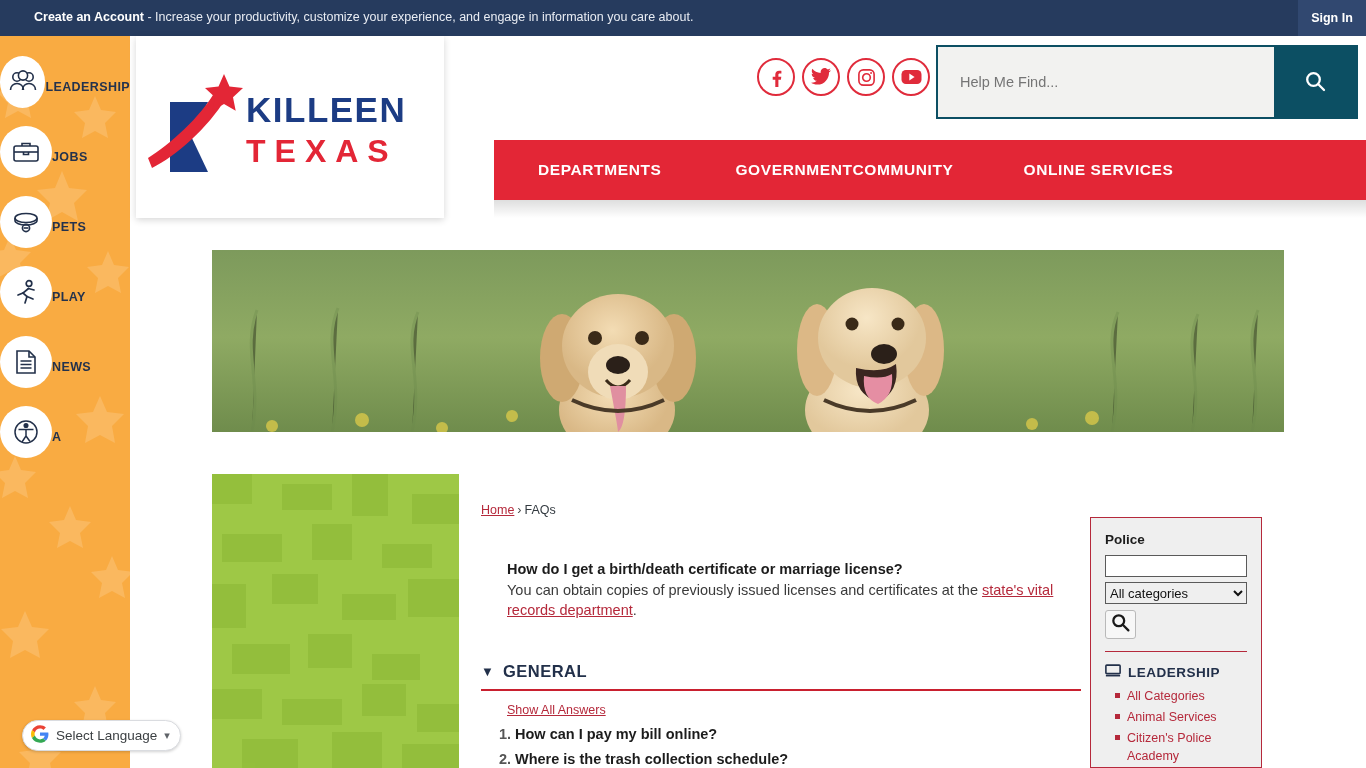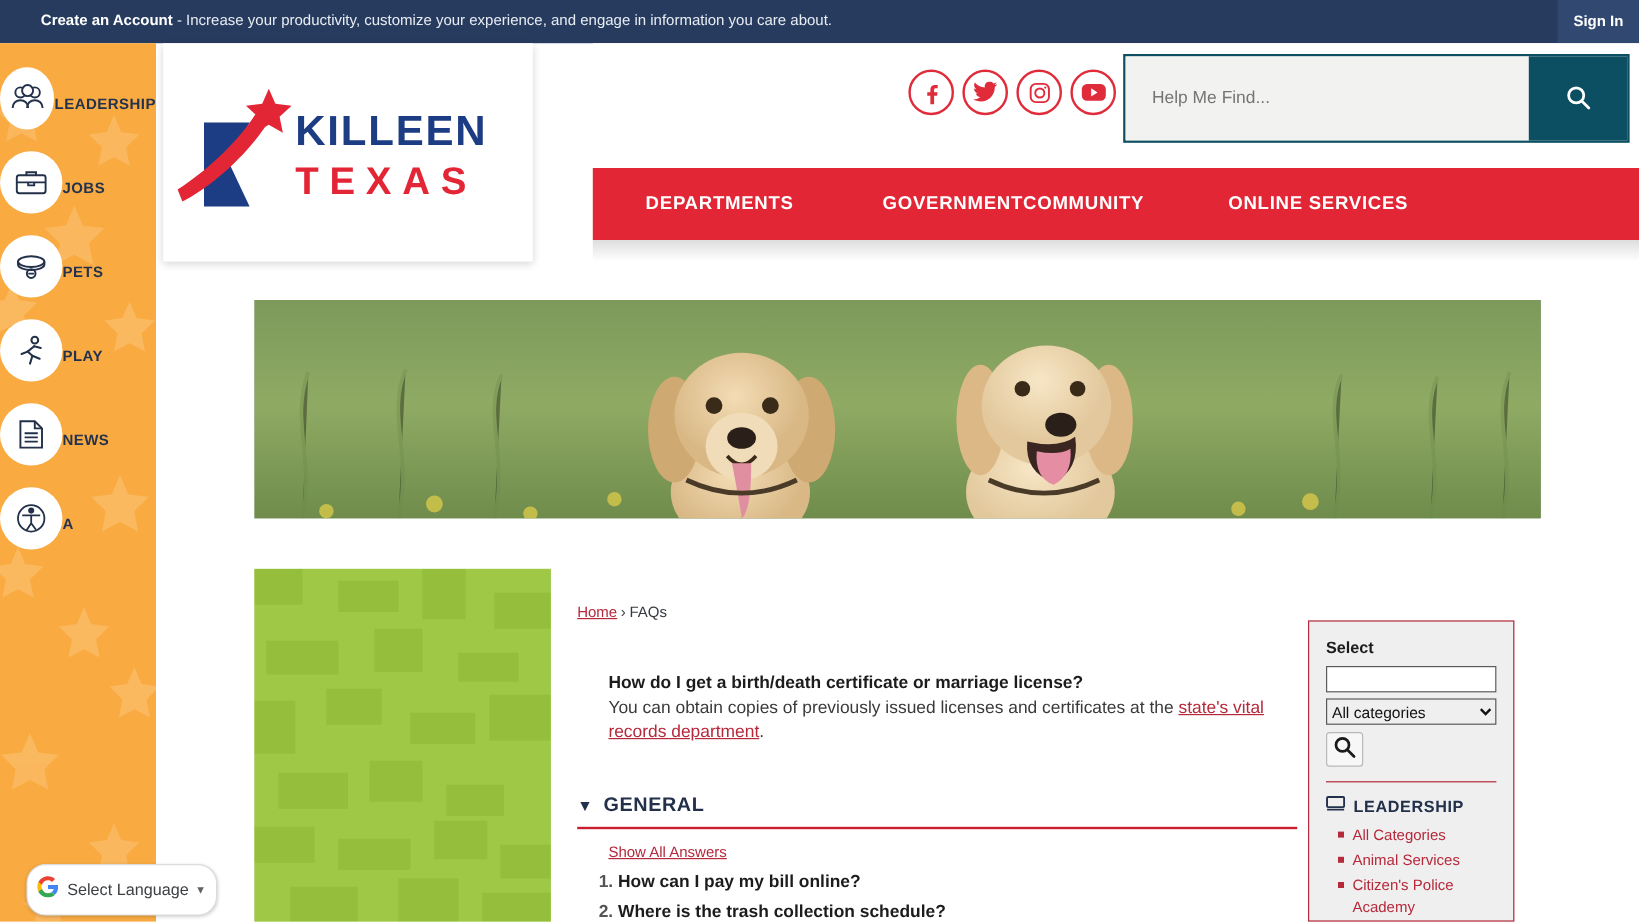--- a/index.html
+++ b/index.html
@@ -251,21 +251,21 @@
   }
   .cat-list li::before {
     content: ""; position: absolute; left: -12px; top: 6px;
     width: 5px; height: 5px; background: #b5293b;
   }
   .cat-list a { color: #b5293b; text-decoration: none; cursor: pointer; }
 
   
   .gt-widget {
     position: absolute; left: 22px; top: 720px;
-    height: 43px; padding: 0 10px 0 8px;
+    height: 31px; padding: 0 10px 0 8px;
     background: #ffffff;
     border: 1px solid #dadce0; border-radius: 16px;
     box-shadow: 0 1px 3px rgba(0,0,0,.18);
     display: flex; align-items: center; gap: 7px;
     cursor: pointer; z-index: 20;
   }
   .gt-label { font-size: 13.5px; color: #3c4043; }
   .gt-caret { font-size: 11px; color: #5f6368; }
 </style>
 </head>
@@ -549,21 +549,21 @@
 
   <a class="show-all">Show All Answers</a>
 
   <ol class="faq-list">
     <li><a>How can I pay my bill online?</a></li>
     <li><a>Where is the trash collection schedule?</a></li>
   </ol>
 </div>
 
 <div class="side-panel">
-  <div class="side-h">Select</div>
+  <div class="side-h">Police</div>
   <input class="side-input" type="text" style="">
   <select class="side-select">
     <option>All categories</option>
   </select>
   <div class="side-search-btn">
     <span>
       <svg width="21" height="21" viewBox="0 0 24 24" fill="none" stroke="#1a1a1a" stroke-width="2.6" stroke-linecap="round">
         <circle cx="10" cy="10" r="6.2"></circle>
         <path d="M14.6 14.6 21 21"></path>
       </svg>

